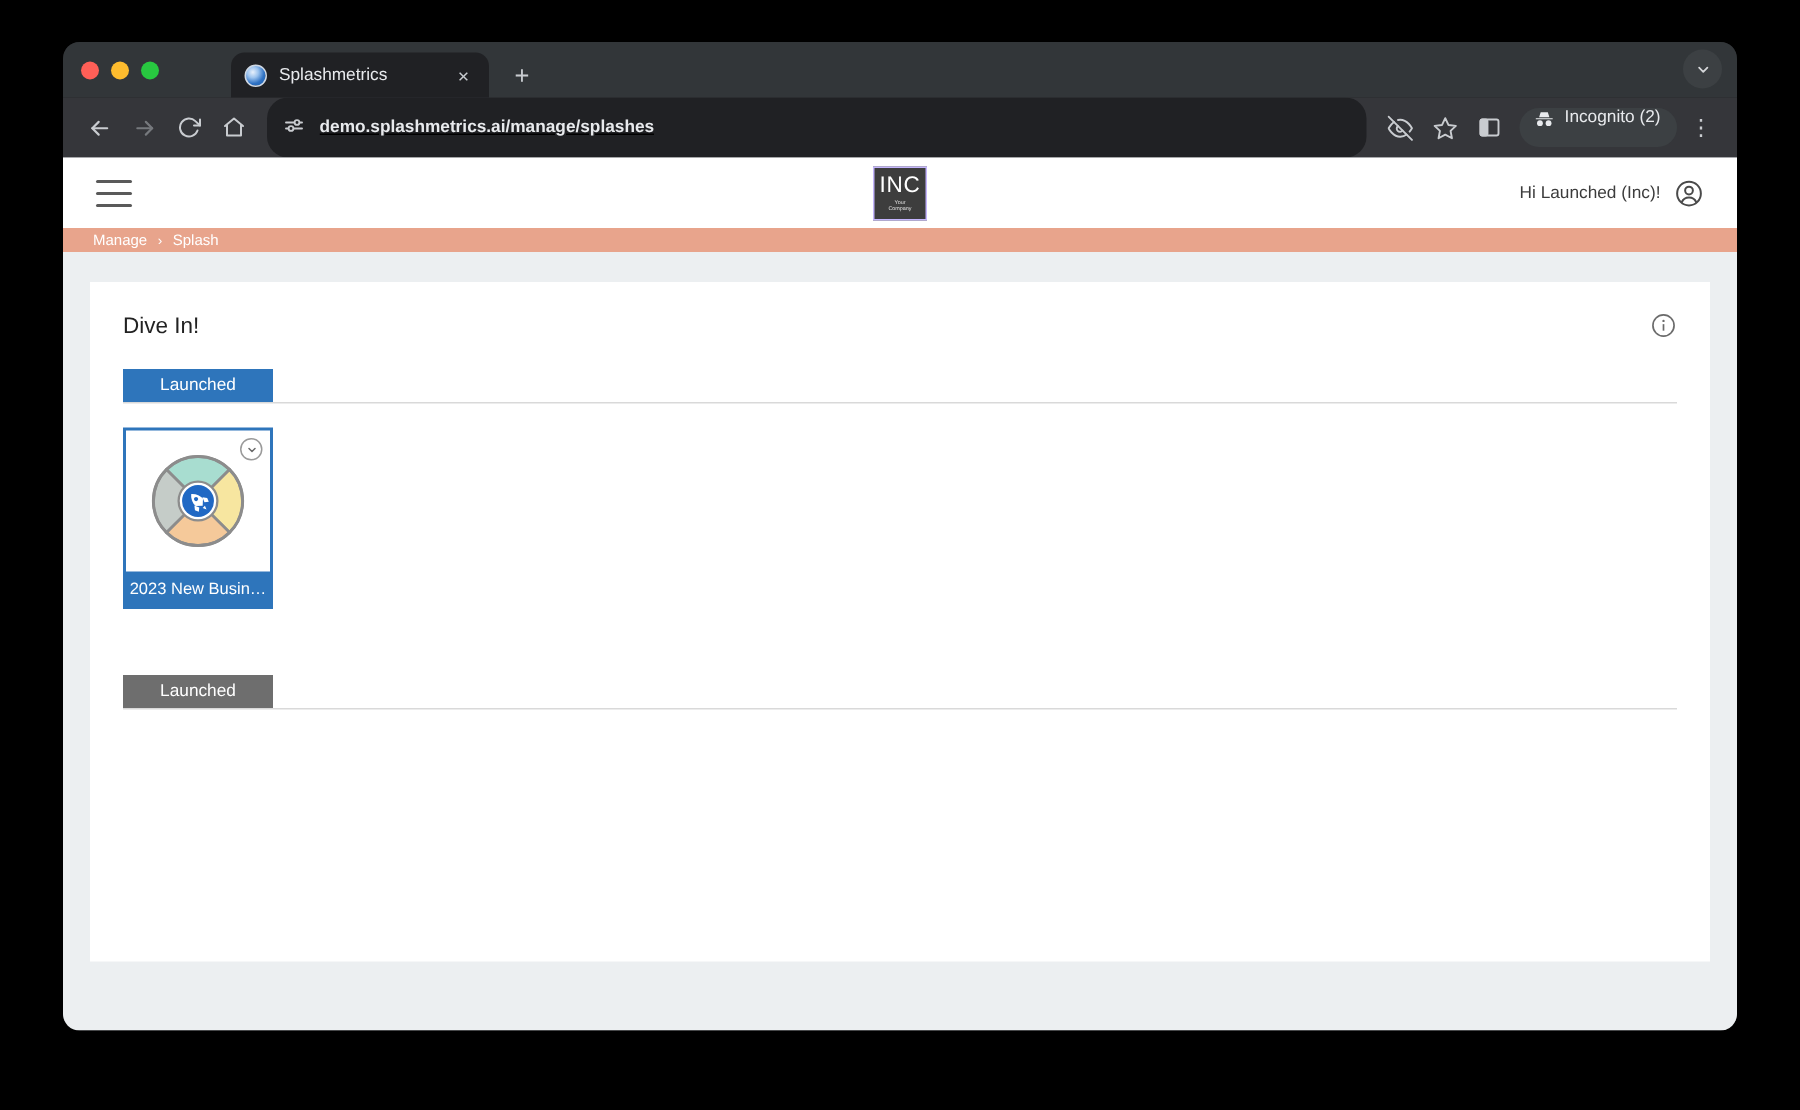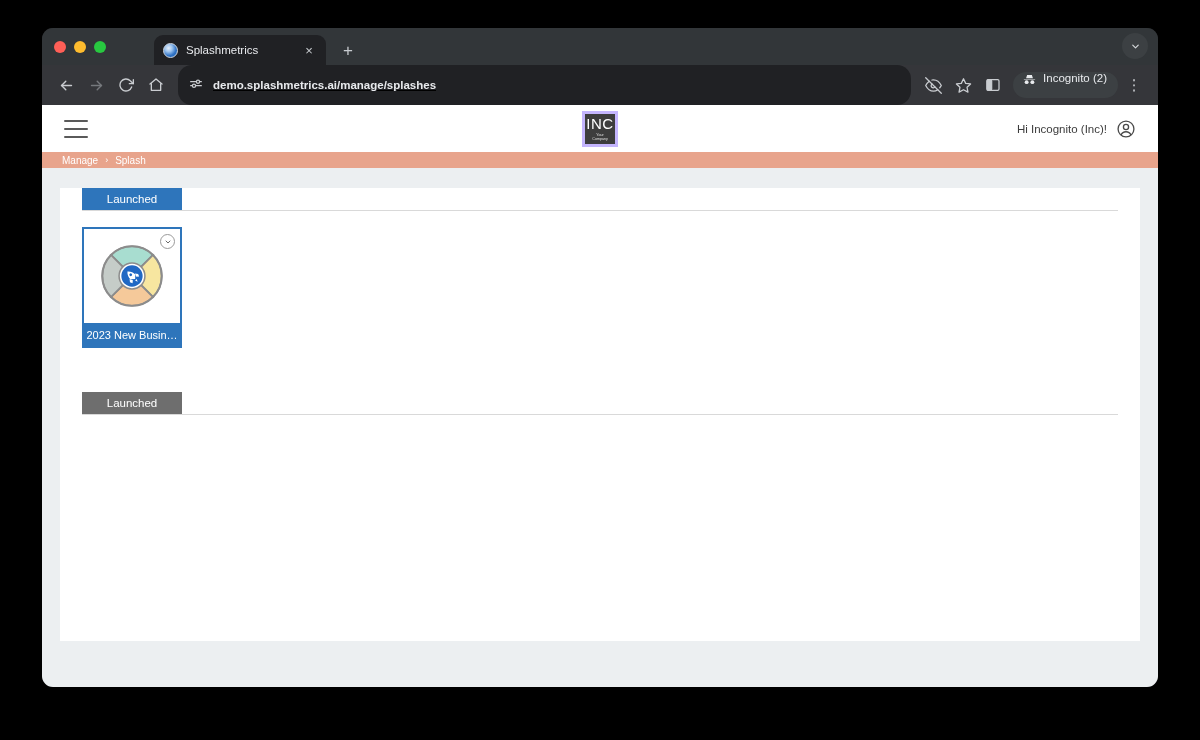--- a/index.html
+++ b/index.html
@@ -166,21 +166,21 @@
     display: flex; flex-direction: column; justify-content: space-between;
   }
   #hamburger-button span { display: block; height: 2px; background: #5a5a5a; border-radius: 1px; }
 
   #brand-logo {
     position: absolute;
     left: 50%;
     transform: translateX(-50%);
     width: 36px; height: 36px;
     background: #3d3d3d;
-    border: 3px solid #c4b5fd;
+    border: 1px solid #c4b5fd;
     display: flex;
     flex-direction: column;
     align-items: center;
     justify-content: center;
     color: #ffffff;
   }
   #brand-logo-main { font-size: 15px; letter-spacing: 0.5px; line-height: 1; }
   #brand-logo-sub { font-size: 3.6px; line-height: 1.25; margin-top: 2px; color: #e0e0e0; text-align: center; }
 
   #header-right {
@@ -383,39 +383,49 @@
 
       <div id="brand-logo">
         <div id="brand-logo-main">INC</div>
         <div id="brand-logo-sub">
           <div>Your</div>
           <div>Company</div>
         </div>
       </div>
 
       <div id="header-right">
-        <span id="greeting-text">Hi Incognito (Inc)!</span>
+        <span id="greeting-text">Hi Launched (Inc)!</span>
         <span id="avatar-icon">
           <svg width="20" height="20" viewBox="0 0 24 24" fill="none" stroke="currentColor" stroke-width="1.6">
               <circle cx="12" cy="12" r="9.5"></circle>
               <circle cx="12" cy="9.6" r="3.1"></circle>
               <path d="M6.1 19.2a6.4 6.4 0 0 1 11.8 0"></path>
             </svg>
         </span>
       </div>
     </div>
 
     <div id="breadcrumb-bar">
       <span class="crumb">Manage</span>
       <span id="crumb-separator">›</span>
       <span class="crumb">Splash</span>
     </div>
 
     <div id="content-card">
 
+      <div id="card-header">
+        <h1 id="page-title">Dive In!</h1>
+        <span id="info-icon">
+          <svg width="18" height="18" viewBox="0 0 24 24" fill="none" stroke="currentColor" stroke-width="1.5">
+              <circle cx="12" cy="12" r="9.4"></circle>
+              <line x1="12" y1="10.8" x2="12" y2="16.6"></line>
+              <circle cx="12" cy="7.9" r="1.05" fill="currentColor" stroke="none"></circle>
+            </svg>
+        </span>
+      </div>
 
       <div class="section-block" style="margin-top:20px;">
         <div class="section-tab-row">
           <div class="section-tab launched">Launched</div>
         </div>
         <div class="card-row">
 
           <div class="splash-card selected">
             <div class="splash-thumb">
               <svg width="76" height="76" viewBox="0 0 100 100">

